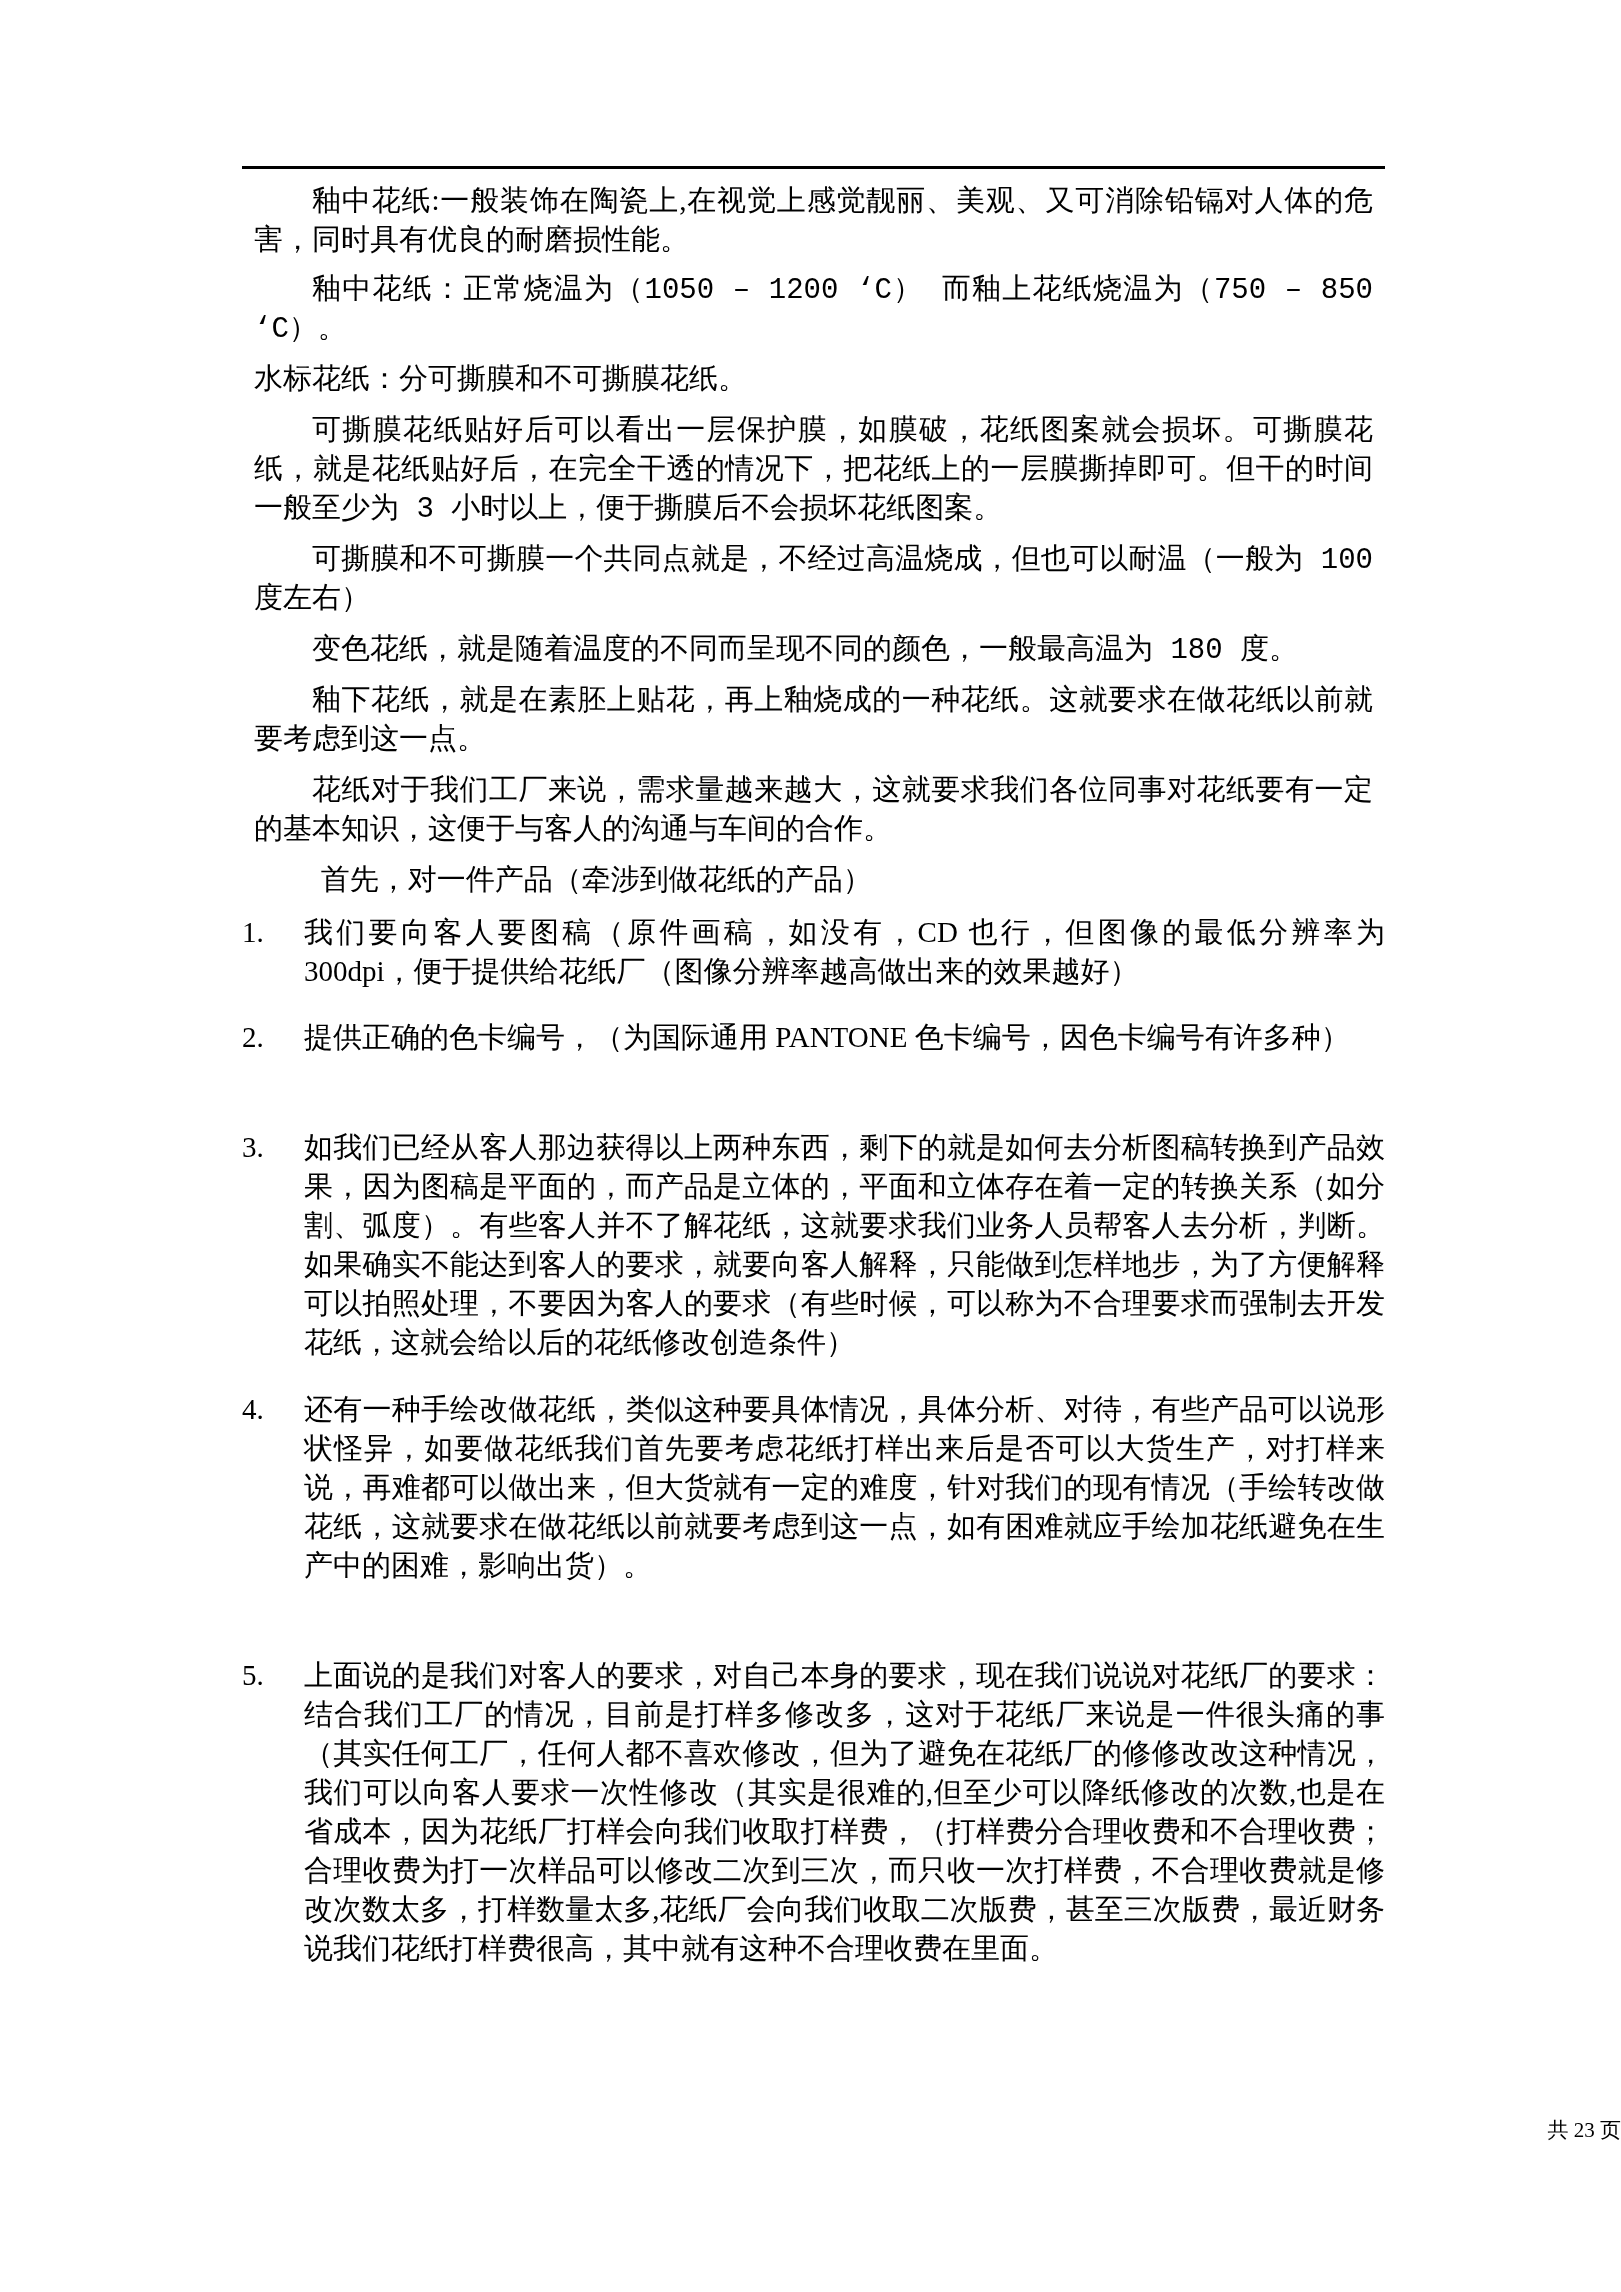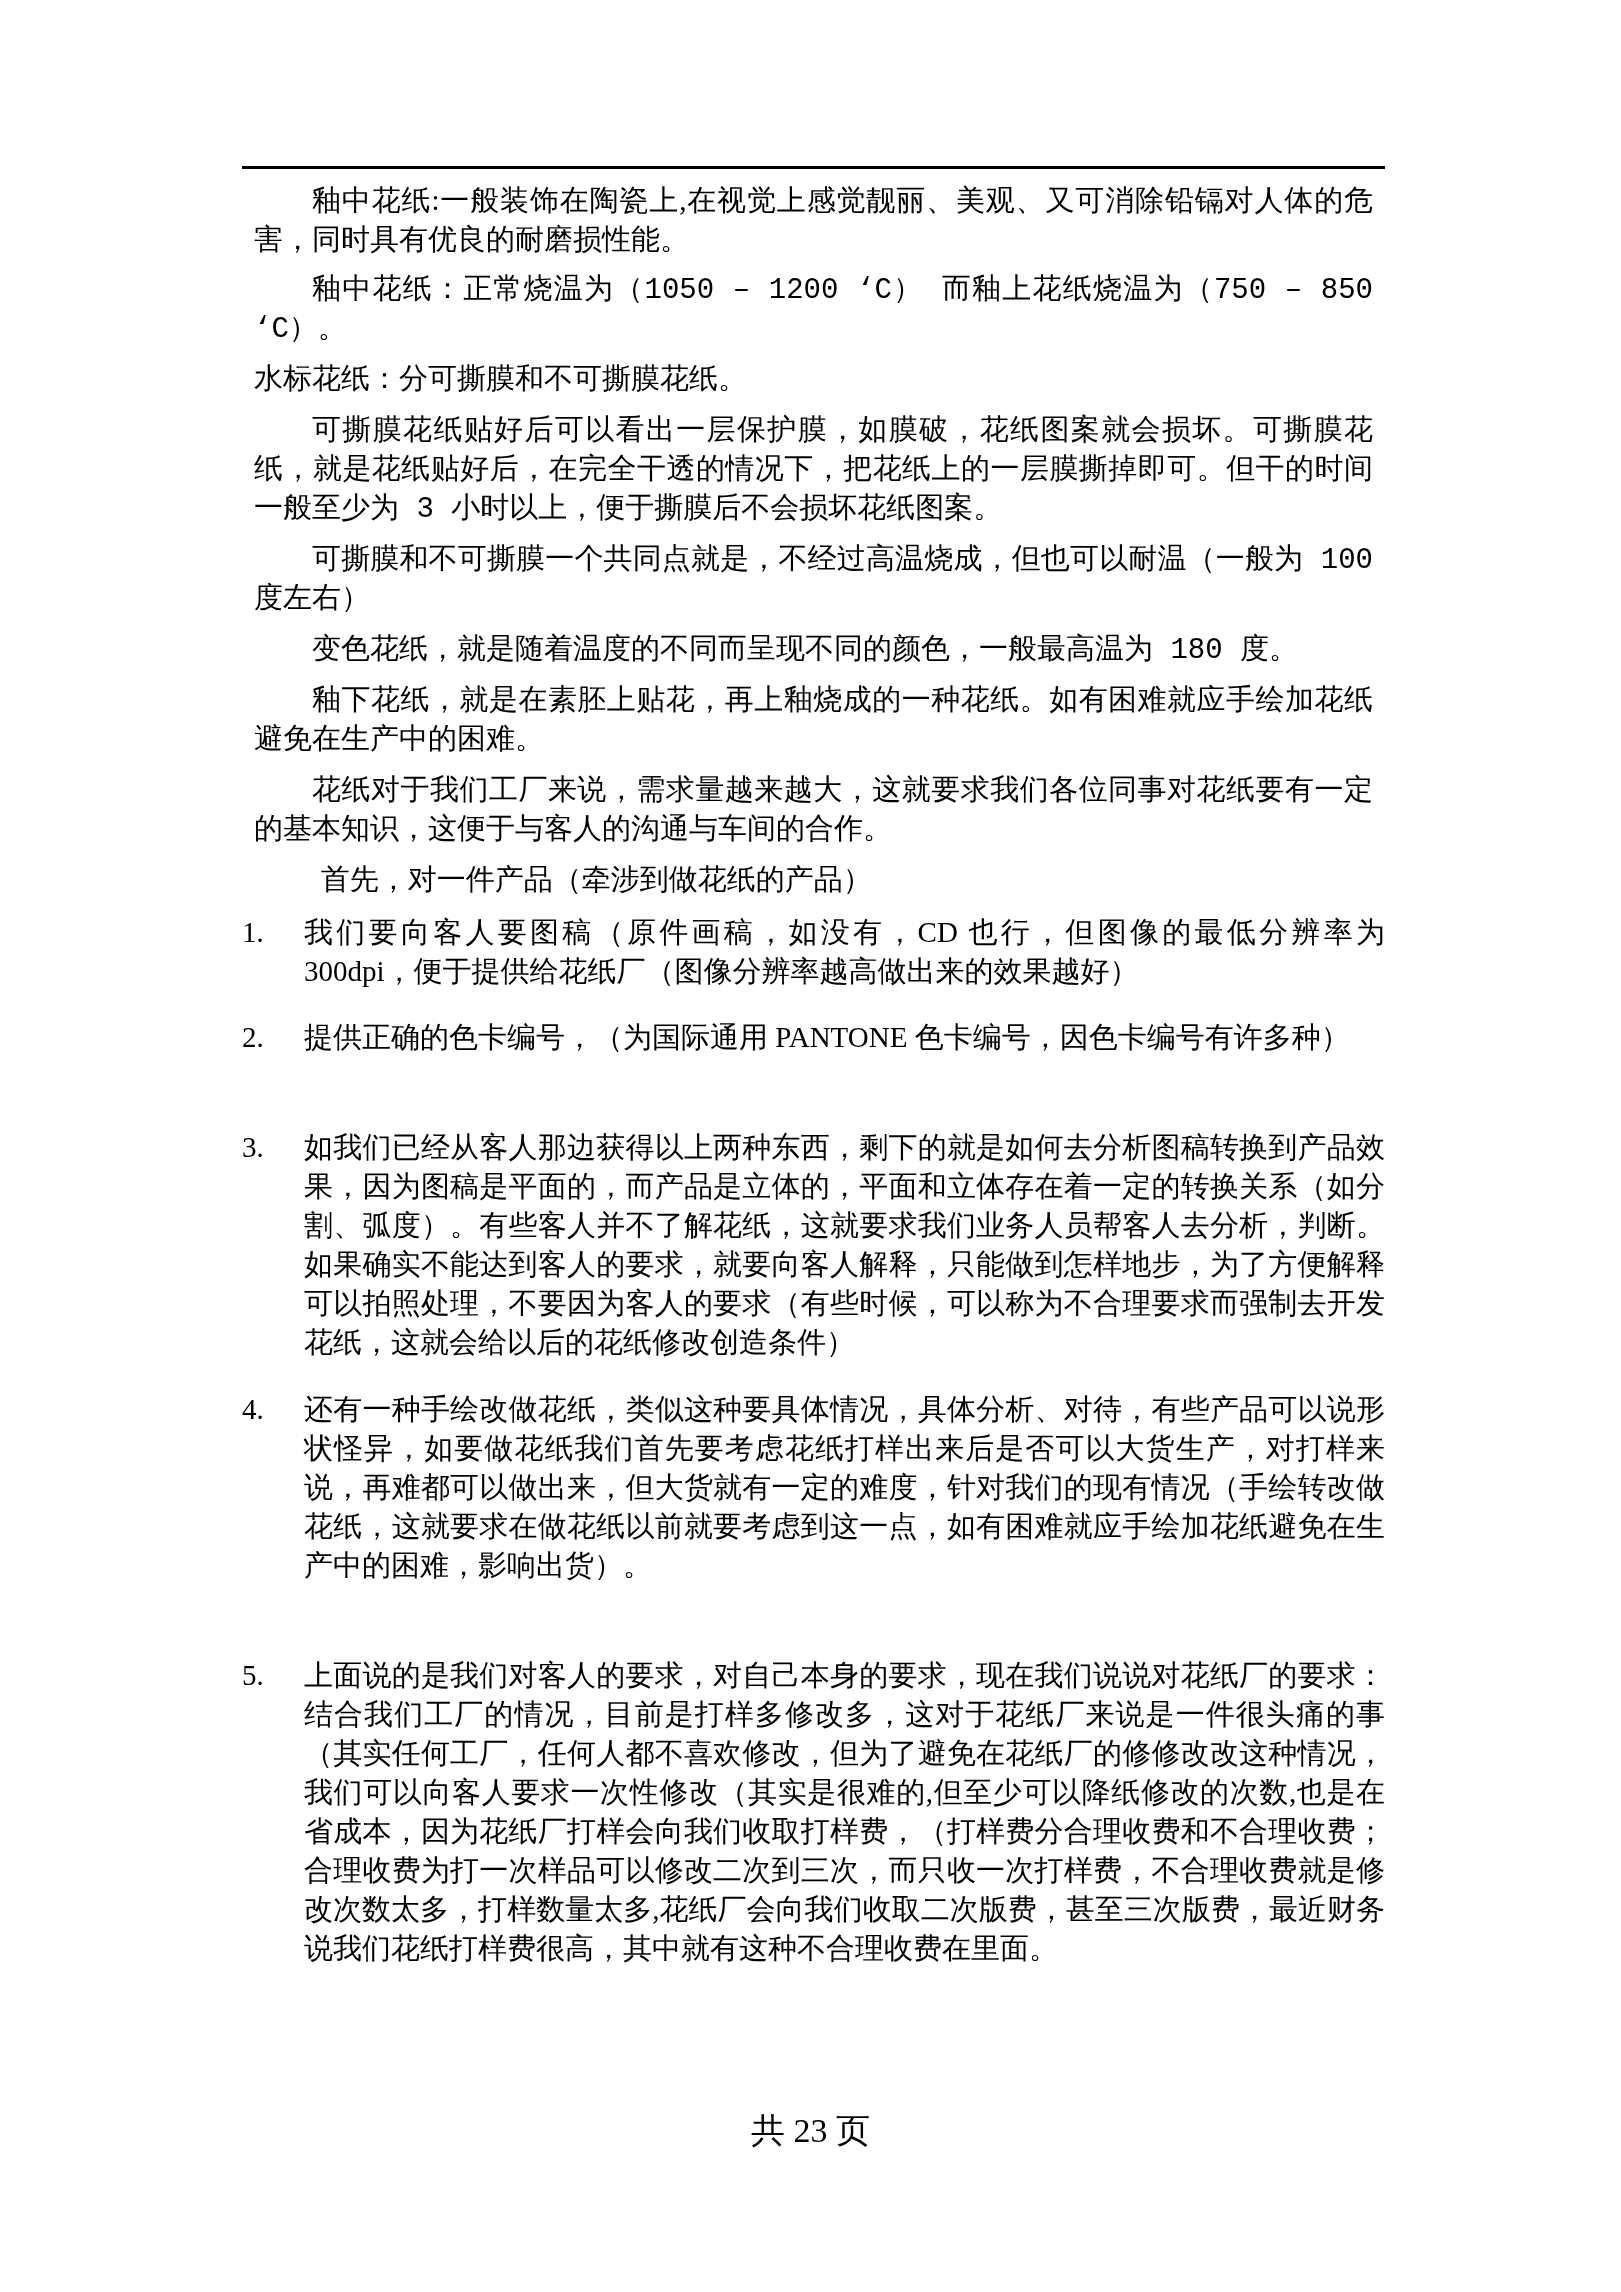--- a/index.html
+++ b/index.html
@@ -53,39 +53,39 @@
   .li .li-text {
     flex: 1 1 auto;
     text-align: justify;
     text-justify: inter-ideograph;
   }
   .page-footer {
     position: absolute;
     top: 2113px;
     left: 0;
     width: 1621px;
-    text-align: center;
-    font-size: 34px;
+    text-align: right;
+    font-size: 21px;
     line-height: 35px;
   }
 </style>
 </head>
 <body>
 
 <div class="page-content">
 
   <div class="header-rule"></div>
 
   <p class="para indent">釉中花纸:一般装饰在陶瓷上,在视觉上感觉靓丽、美观、又可消除铅镉对人体的危害，同时具有优良的耐磨损性能。</p>
   <p class="para indent sp">釉中花纸：正常烧温为（1050 – 1200 ‘C） 而釉上花纸烧温为（750 – 850 ‘C）。</p>
   <p class="para sp0">水标花纸：分可撕膜和不可撕膜花纸。</p>
   <p class="para indent sp">可撕膜花纸贴好后可以看出一层保护膜，如膜破，花纸图案就会损坏。可撕膜花纸，就是花纸贴好后，在完全干透的情况下，把花纸上的一层膜撕掉即可。但干的时间一般至少为 3 小时以上，便于撕膜后不会损坏花纸图案。</p>
   <p class="para indent sp">可撕膜和不可撕膜一个共同点就是，不经过高温烧成，但也可以耐温（一般为 100 度左右）</p>
   <p class="para indent sp">变色花纸，就是随着温度的不同而呈现不同的颜色，一般最高温为 180 度。</p>
-  <p class="para indent sp">釉下花纸，就是在素胚上贴花，再上釉烧成的一种花纸。如有困难就应手绘加花纸避免在生产中的困难。</p>
+  <p class="para indent sp">釉下花纸，就是在素胚上贴花，再上釉烧成的一种花纸。这就要求在做花纸以前就要考虑到这一点。</p>
   <p class="para indent sp">花纸对于我们工厂来说，需求量越来越大，这就要求我们各位同事对花纸要有一定的基本知识，这便于与客人的沟通与车间的合作。</p>
   <p class="para indent-lg sp">首先，对一件产品（牵涉到做花纸的产品）</p>
 
   <div class="num-list">
 
     <div class="li li-first">
       <span class="num">1.</span>
       <div class="li-text">我们要向客人要图稿（原件画稿，如没有，CD 也行，但图像的最低分辨率为 300dpi，便于提供给花纸厂（图像分辨率越高做出来的效果越好）</div>
     </div>
 

